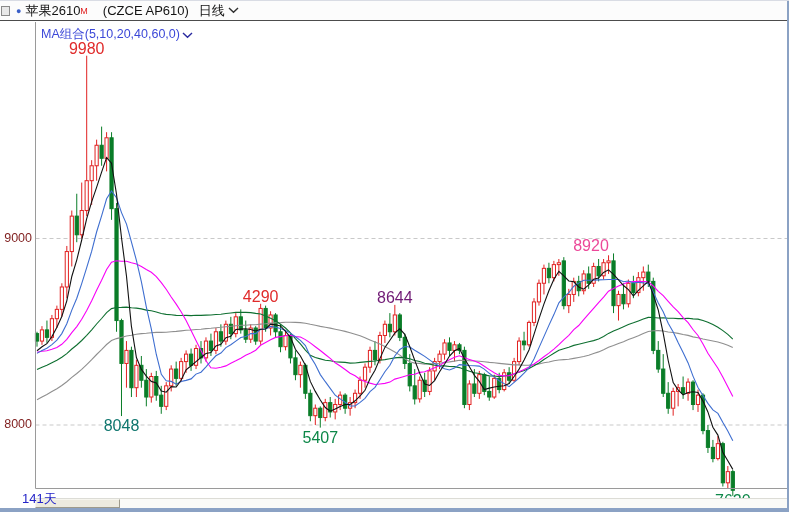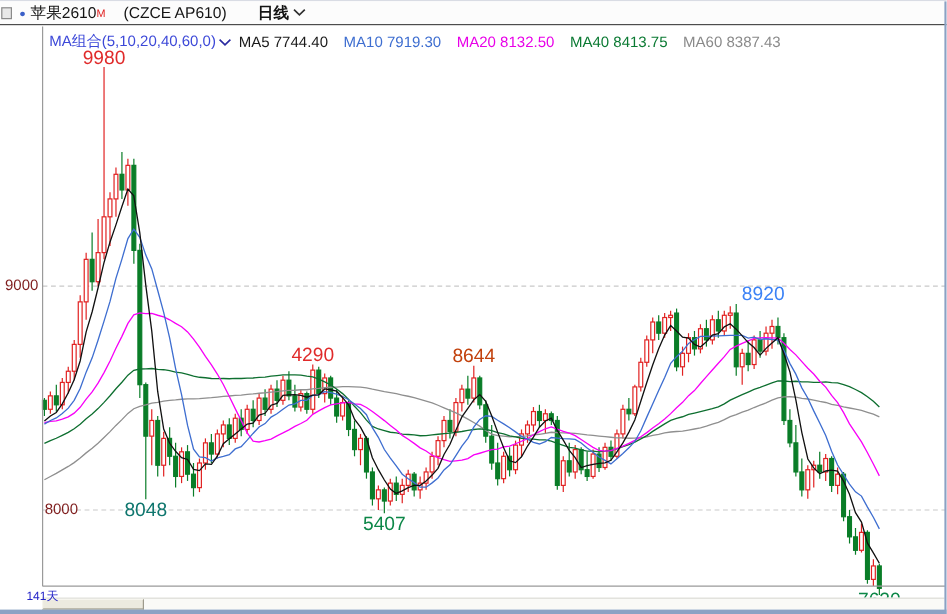--- a/index.html
+++ b/index.html
@@ -10,35 +10,35 @@
   }
   .topbar{
     position:absolute;left:0;top:0;width:789px;height:20px;background:#fcfcfc;
     border-bottom:1px solid #4c4c4c;display:flex;align-items:center;font-size:13px;color:#141414;
     box-sizing:border-box;white-space:nowrap;
   }
   .win-icon{width:7px;height:8px;border:1px solid #8a8a8a;margin-left:1px;background:#e8e8e8;}
   .bullet{color:#3a5fc8;font-size:9px;margin:0 4px 0 6px;}
   .sup-m{color:#e02020;font-size:9px;vertical-align:super;margin-right:3px;}
   .exchange{margin-left:12px;}
-  .period{margin-left:26px;font-weight:bold;}
+  .period{margin-left:10px;}
   .chev{display:inline-block;margin-left:3px;color:#303030;}
   .chev svg{display:block;}
   .ma-row{
     position:absolute;left:41px;top:25px;font-size:12.5px;white-space:nowrap;z-index:3;
     display:flex;align-items:center;
   }
   .ma-name{color:#3c48d8;}
   .ma-chev{color:#2a2aa0;margin:1px 6px 0 2px;}
   .ma-item{margin-right:13px;}
   .chart-svg{position:absolute;left:0;top:0;z-index:1;}
   .overlay{position:absolute;left:0;top:0;width:789px;height:512px;z-index:2;pointer-events:none;}
   .y-label{position:absolute;left:2px;width:30px;text-align:right;font-size:12.5px;color:#7f1d1d;}
   .annot{position:absolute;font-size:16px;transform:translateX(-50%);white-space:nowrap;}
-  .days{position:absolute;left:22px;top:489px;font-size:10px;color:#2424c8;z-index:4;}
+  .days{position:absolute;left:22px;top:489px;font-size:13px;color:#2424c8;z-index:4;}
   .hscroll-track{
     position:absolute;left:35px;top:497px;width:752px;height:10px;background:#fafaf7;
     border-top:1px solid #dcdcd6;box-sizing:border-box;z-index:3;
   }
   .hscroll-thumb{
     position:absolute;left:0;top:0;width:85px;height:9px;background:#eceadf;
     border:1px solid #9d9a8c;border-top-color:#f6f5ee;border-left-color:#f6f5ee;box-sizing:border-box;
   }
   .frame-right{position:absolute;right:0;top:0;width:2px;height:512px;background:#8ba2c4;z-index:5;}
   .frame-bottom{position:absolute;left:0;bottom:0;width:789px;height:4px;background:#8ba2c4;z-index:5;}
@@ -358,32 +358,31 @@
       </svg>
   </div>
 
   <div class="ma-row">
     <span class="ma-name">MA组合(5,10,20,40,60,0)</span>
     <span class="chev ma-chev">
       <svg width="11" height="7" viewBox="0 0 11 7">
           <polyline points="1,1 5.5,5.3 10,1" fill="none" stroke="currentColor" stroke-width="1.4"></polyline>
         </svg>
     </span>
-    <span><span class="ma-item" style="color: rgb(26, 26, 26);">MA5 7744.40</span><span class="ma-item" style="color: rgb(62, 110, 208);">MA10 7919.30</span><span class="ma-item" style="color: rgb(232, 0, 232);">MA20 8132.50</span><span class="ma-item" style="color: rgb(11, 122, 51);">MA40 8413.75</span><span class="ma-item" style="color: rgb(138, 138, 138);">MA60 8387.43</span></span>
   </div>
 
   <div class="overlay">
       <div class="y-label" style="top: 229.5px;">9000</div>
-      <div class="y-label" style="top: 416px; margin-left: 33px;">8000</div>
+      <div class="y-label" style="top: 416px;">8000</div>
       <div class="annot" style="left: 86.7px; color: rgb(224, 42, 42); top: 56.73px; transform: translate(-50%, -100%);">9980</div>
       <div class="annot" style="left: 121.49px; color: #0f766e; top: 416.048px;">8048</div>
       <div class="annot" style="left: 260.65px; color: rgb(224, 42, 42); top: 304.775px; transform: translate(-50%, -100%);">4290</div>
       <div class="annot" style="left: 320.29px; color: rgb(13, 135, 72); top: 427.611px;">5407</div>
-      <div class="annot" style="left: 394.84px; color: #c2410c; top: 305.894px; transform: translate(-50%, -100%);">8644</div>
-      <div class="annot" style="left: 636px; color: #3b82f6; top: 254.42px; transform: translate(-50%, -100%);">8920</div>
+      <div class="annot" style="left: 394.84px; color: #701a75; top: 305.894px; transform: translate(-50%, -100%);">8644</div>
+      <div class="annot" style="left: 591px; color: #ec4899; top: 254.42px; transform: translate(-50%, -100%);">8920</div>
       <div class="annot" style="left: 732.8px; color: rgb(13, 135, 72); top: 491px;">7620</div>
     </div>
 
   <div class="days">141天</div>
 
   <div class="hscroll-track">
     <div class="hscroll-thumb"></div>
   </div>
 
   <div class="frame-right"></div>

